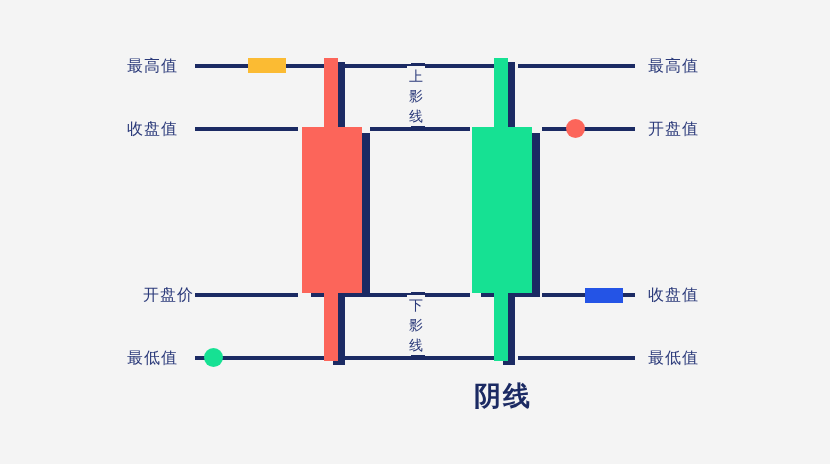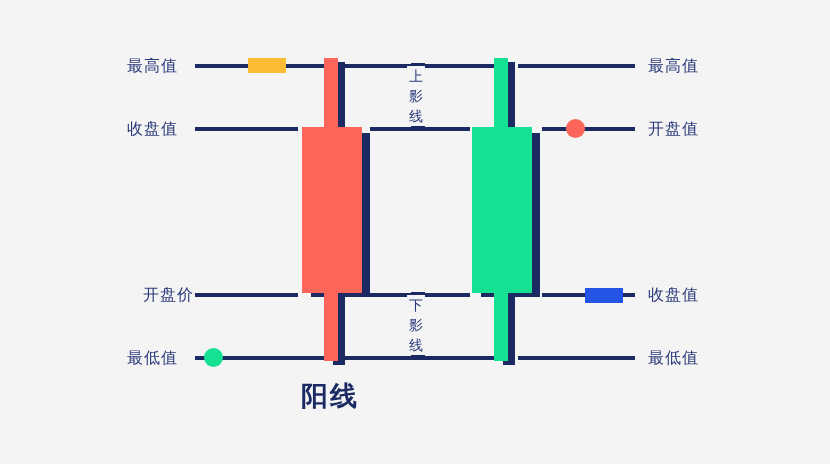--- a/index.html
+++ b/index.html
@@ -174,15 +174,15 @@
   <div class="side-label left" style="left:60px; top:58px;  width:118px;">最高值</div>
   <div class="side-label left" style="left:60px; top:121px; width:118px;">收盘值</div>
   <div class="side-label left" style="left:76px; top:287px; width:118px;">开盘价</div>
   <div class="side-label left" style="left:60px; top:350px; width:118px;">最低值</div>
 
   <div class="side-label right" style="left:648px; top:58px;">最高值</div>
   <div class="side-label right" style="left:648px; top:121px;">开盘值</div>
   <div class="side-label right" style="left:648px; top:287px;">收盘值</div>
   <div class="side-label right" style="left:648px; top:350px;">最低值</div>
 
-  <div class="caption" style="left:270px; top:378px; width:120px;">阳线</div>
+  <div class="caption" style="left:443px; top:378px; width:120px;">阴线</div>
 
 </div>
 
 </body></html>

